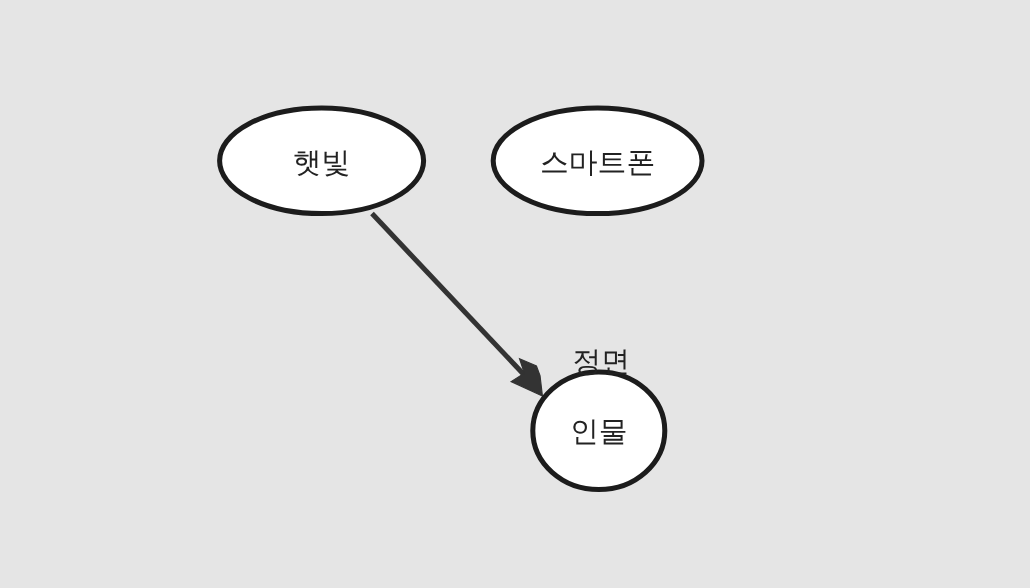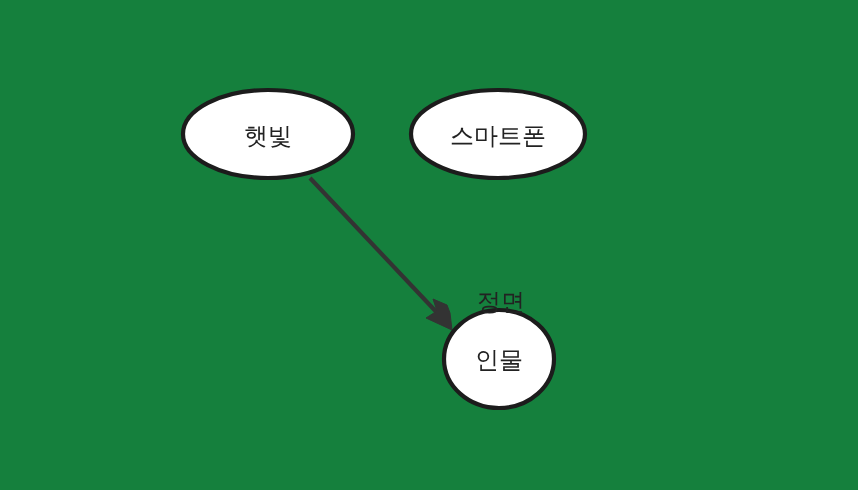--- a/index.html
+++ b/index.html
@@ -10,21 +10,21 @@
   body {
     width: 858px;
     height: 490px;
     overflow: hidden;
     font-family: "Liberation Sans", "DejaVu Sans", sans-serif;
   }
   #graph-canvas {
     position: relative;
     width: 858px;
     height: 490px;
-    background: #15803d;
+    background: #e5e5e5;
   }
   #graph-svg {
     position: absolute;
     top: 0;
     left: 0;
     width: 858px;
     height: 490px;
     display: block;
   }
   .node-shape {

